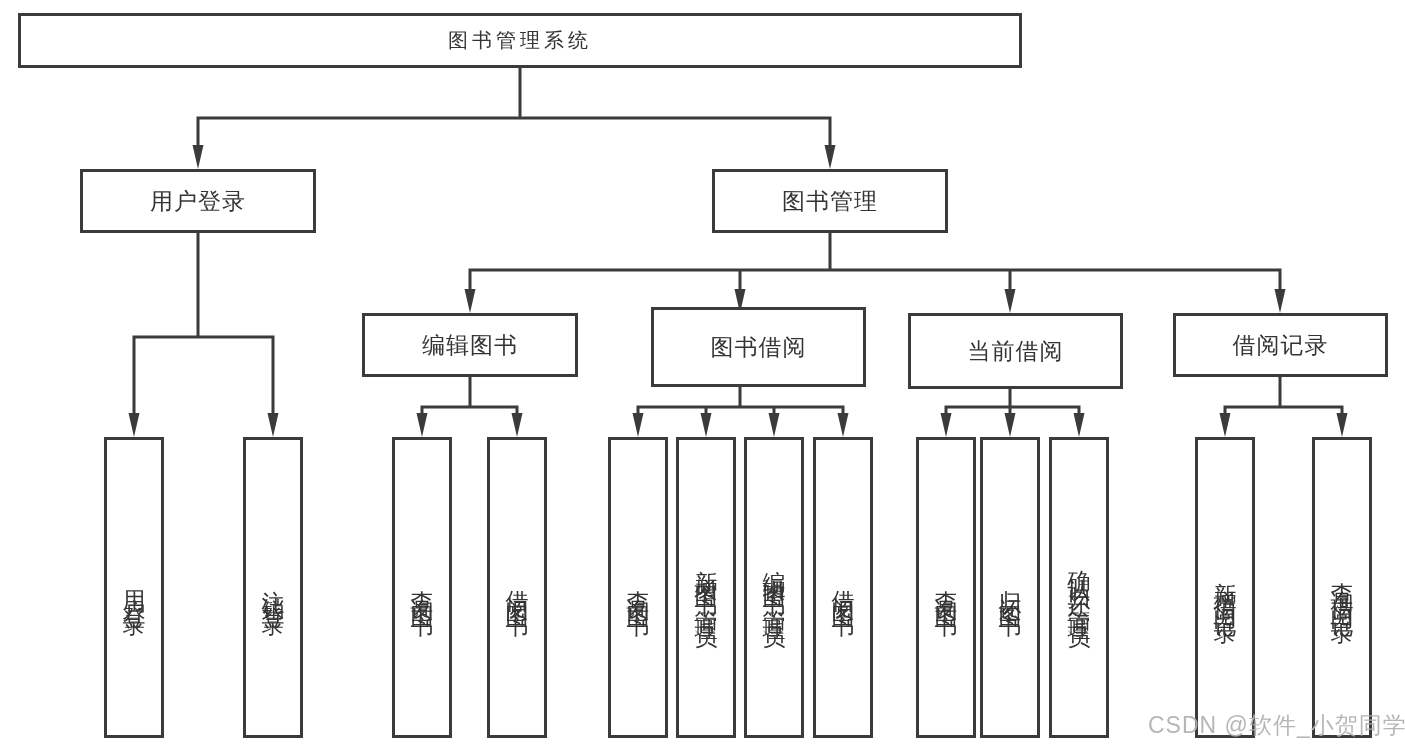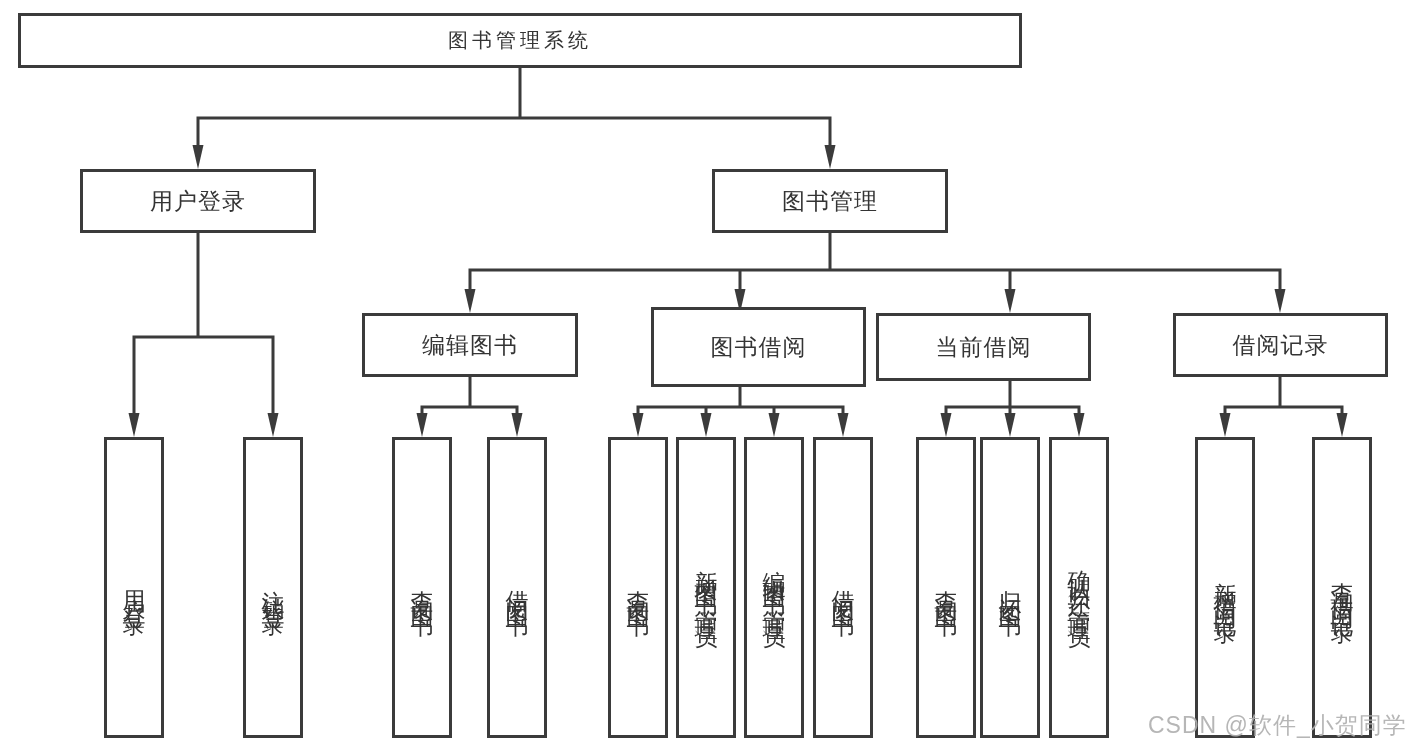--- a/index.html
+++ b/index.html
@@ -84,21 +84,21 @@
   <div class="box" style="left:712px; top:169px; width:236px; height:64px;">
     <span class="hlabel">图书管理</span>
   </div>
 
   <div class="box" style="left:362px; top:313px; width:216px; height:64px;">
     <span class="hlabel">编辑图书</span>
   </div>
   <div class="box" style="left:633px; top:307px; width:215px; height:80px;margin-left:18px;">
     <span class="hlabel">图书借阅</span>
   </div>
-  <div class="box" style="left:876px; top:313px; width:215px; height:68px;">
+  <div class="box" style="left:908px; top:313px; width:215px; height:76px;">
     <span class="hlabel">当前借阅</span>
   </div>
   <div class="box" style="left:1173px; top:313px; width:215px; height:64px;">
     <span class="hlabel">借阅记录</span>
   </div>
 
   <div class="box" style="left:104px; top:437px; width:60px; height:301px;">
     <span class="vlabel">用户登录</span>
   </div>
   <div class="box" style="left:243px; top:437px; width:60px; height:301px;">

